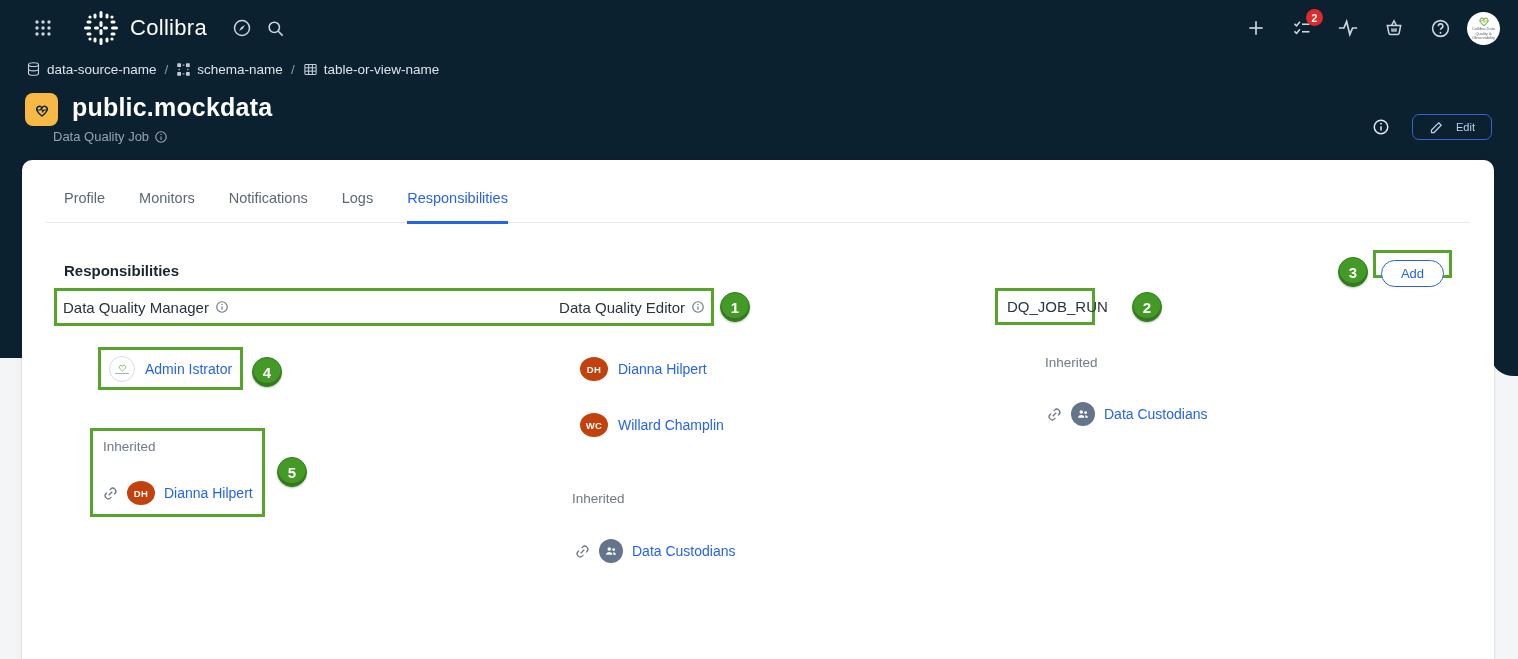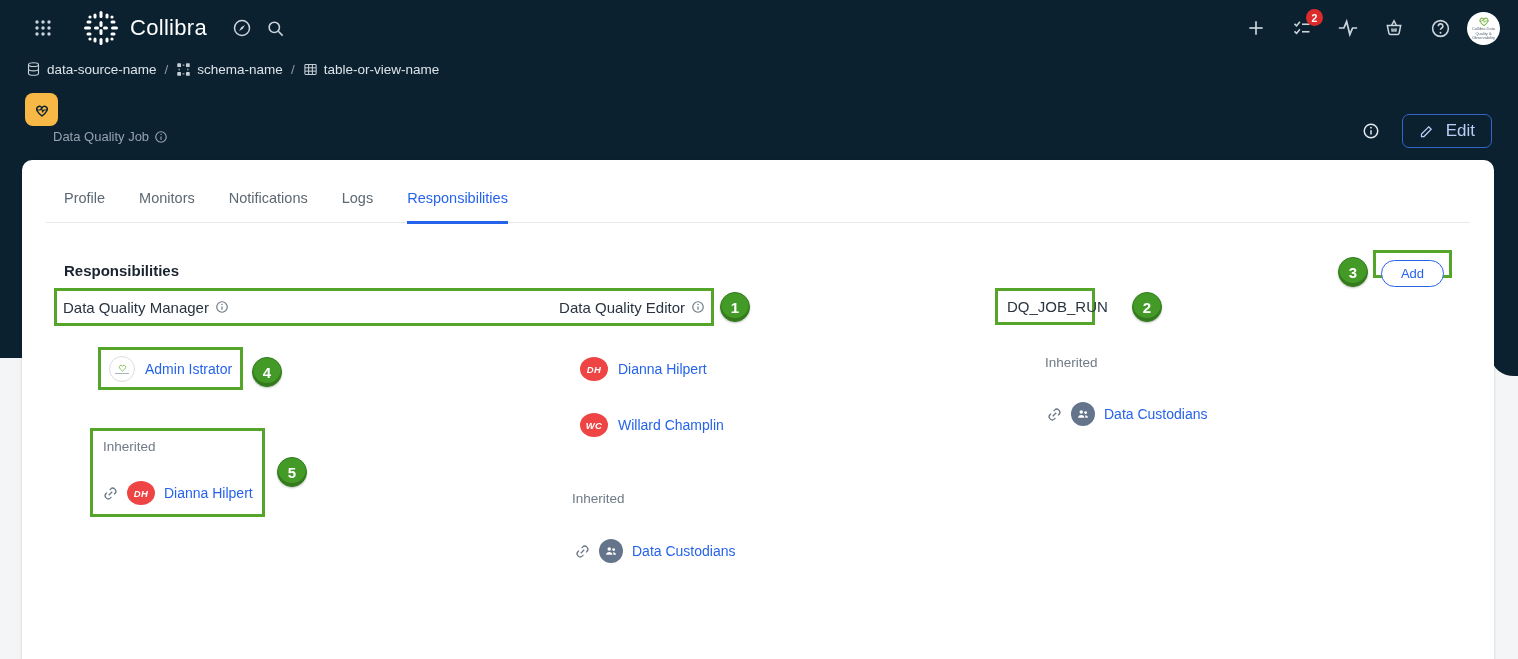--- a/index.html
+++ b/index.html
@@ -27,21 +27,21 @@
   .crumb-sep { color:#8b98a5; cursor:default; }
 
   
   .asset-icon { position:absolute; top:93px; left:25px; width:33px; height:33px; border-radius:8px; background:#f7b845; display:flex; align-items:center; justify-content:center; }
   .page-title { position:absolute; top:93px; left:72px; font-size:25px; font-weight:700; color:#ffffff; letter-spacing:.2px; }
   .subtitle { position:absolute; top:129px; left:25px; display:flex; align-items:center; gap:5px; font-size:13px; color:#96a2ad;margin-left:28px; }
 
   
   .header-actions { position:absolute; top:114px; right:26px; display:flex; align-items:center; gap:20px; }
   .info-round { display:flex; align-items:center; justify-content:center; width:22px; height:22px; color:#e3e8ee; cursor:pointer; }
-  .btn-edit { display:flex; align-items:center; gap:12px; height:34px; padding:0 16px; border:1px solid #3565c9; border-radius:7px; background:transparent; color:#b9cdf6; font-size:17px; cursor:pointer; }
+  .btn-edit { display:flex; align-items:center; gap:12px; height:26px; padding:0 16px; border:1px solid #3565c9; border-radius:7px; background:transparent; color:#b9cdf6; font-size:11px; cursor:pointer; }
   .btn-run { display:flex; align-items:stretch; height:34px; border-radius:7px; background:#2563eb; color:#fff; overflow:hidden; cursor:pointer; }
   .btn-run-main { display:flex; align-items:center; gap:8px; padding:0 14px; font-size:14.5px; font-weight:600; }
   .btn-run-caret { display:flex; align-items:center; justify-content:center; width:30px; border-left:1px solid rgba(10,33,48,.55); }
 
   
   .card { position:absolute; top:160px; left:22px; width:1472px; height:520px; background:#ffffff; border-radius:10px; box-shadow:0 1px 3px rgba(9,30,46,.18); }
 
   .tabs { position:absolute; top:30px; left:24px; right:24px; display:flex; gap:34px; padding-left:18px; border-bottom:1px solid #e6e8eb; }
   .tab { font-size:14.5px; color:#5c6873; padding-bottom:15px; cursor:pointer; border-bottom:3px solid transparent; margin-bottom:-2px; }
   .tab.active { color:#2563eb; font-weight:500; border-bottom-color:#2563eb; }
@@ -53,21 +53,21 @@
   .anno-badge { position:absolute; width:30px; height:30px; border-radius:50%; background:#449a27; border:1px solid #2e7d1a; box-shadow:inset 0 -3px 0 rgba(0,0,0,.22), 0 1px 2px rgba(0,0,0,.25); color:#fff; font-size:15px; font-weight:700; display:flex; align-items:center; justify-content:center; }
 
   .roles-row { display:flex; align-items:center; justify-content:space-between; height:100%; padding:16px 6px; }
   .role-label { display:flex; align-items:center; gap:6px; font-size:15px; font-weight:500; color:#2a3441; }
   .info-gray { color:#6b7785; display:flex; align-items:center; }
 
   .btn-add { display:block; margin:7px auto; width:63px; height:27px; border:1px solid #2563eb; border-radius:14px; background:#fff; color:#2563eb; font-size:13px; font-weight:500; cursor:pointer; }
 
   .member-row { position:absolute; display:flex; align-items:center; gap:10px; height:26px; }
   .member-name { font-size:14px; color:#2563eb; cursor:pointer; }
-  .avatar-initials { width:28px; height:24px; border-radius:50%; background:#ef4444; color:#fff; font-size:9.5px; font-weight:700; letter-spacing:.3px; display:flex; align-items:center; justify-content:center; flex:none;font-style:italic; }
+  .avatar-initials { width:28px; height:24px; border-radius:50%; background:#c2410c; color:#fff; font-size:9.5px; font-weight:700; letter-spacing:.3px; display:flex; align-items:center; justify-content:center; flex:none; }
   .avatar-group { width:24px; height:24px; border-radius:50%; background:#64748b; display:flex; align-items:center; justify-content:center; flex:none; }
   .avatar-logo-sm { width:26px; height:26px; border-radius:50%; background:#fff; border:1px solid #d9dde2; display:flex; flex-direction:column; align-items:center; justify-content:center; gap:1px; flex:none; }
   .avatar-logo-sm .bar { width:14px; height:1px; background:#aab3bb; }
   .inherited-label { position:absolute; font-size:13.5px; color:#6f7a86; }
   .link-ic { color:#6b7785; display:flex; align-items:center; transform:rotate(-45deg); }
 </style>
 </head>
 <body>
 
 <div class="page">
@@ -210,20 +210,21 @@
       <span>table-or-view-name</span>
     </span>
   </nav>
 
   <div class="asset-icon">
     <svg width="18" height="16" viewBox="0 0 24 20" fill="none" stroke="#0b2130" stroke-width="1.9">
       <path d="M12 18 C 5.5 13, 3 8.5, 6.5 5.8 C 9 4.2, 11 5.4, 12 7.4 C 13 5.4, 15 4.2, 17.5 5.8 C 21 8.5, 18.5 13, 12 18 Z"></path>
       <polyline points="5,10 9.5,10 11,7.8 13,12.4 14.5,10 19,10" stroke-width="1.5"></polyline>
     </svg>
   </div>
+  <h1 class="page-title">public.mockdata</h1>
   <div class="subtitle">
     <span>Data Quality Job</span>
     <span class="info-gray" style="color:#96a2ad">
       <svg width="14" height="14" viewBox="0 0 24 24" fill="none" stroke="currentColor" stroke-width="2">
         <circle cx="12" cy="12" r="9"></circle>
           <line x1="12" y1="11" x2="12" y2="16.5"></line>
           <circle cx="12" cy="7.5" r="1.2" fill="currentColor" stroke="none"></circle>
       </svg>
     </span>
   </div>

